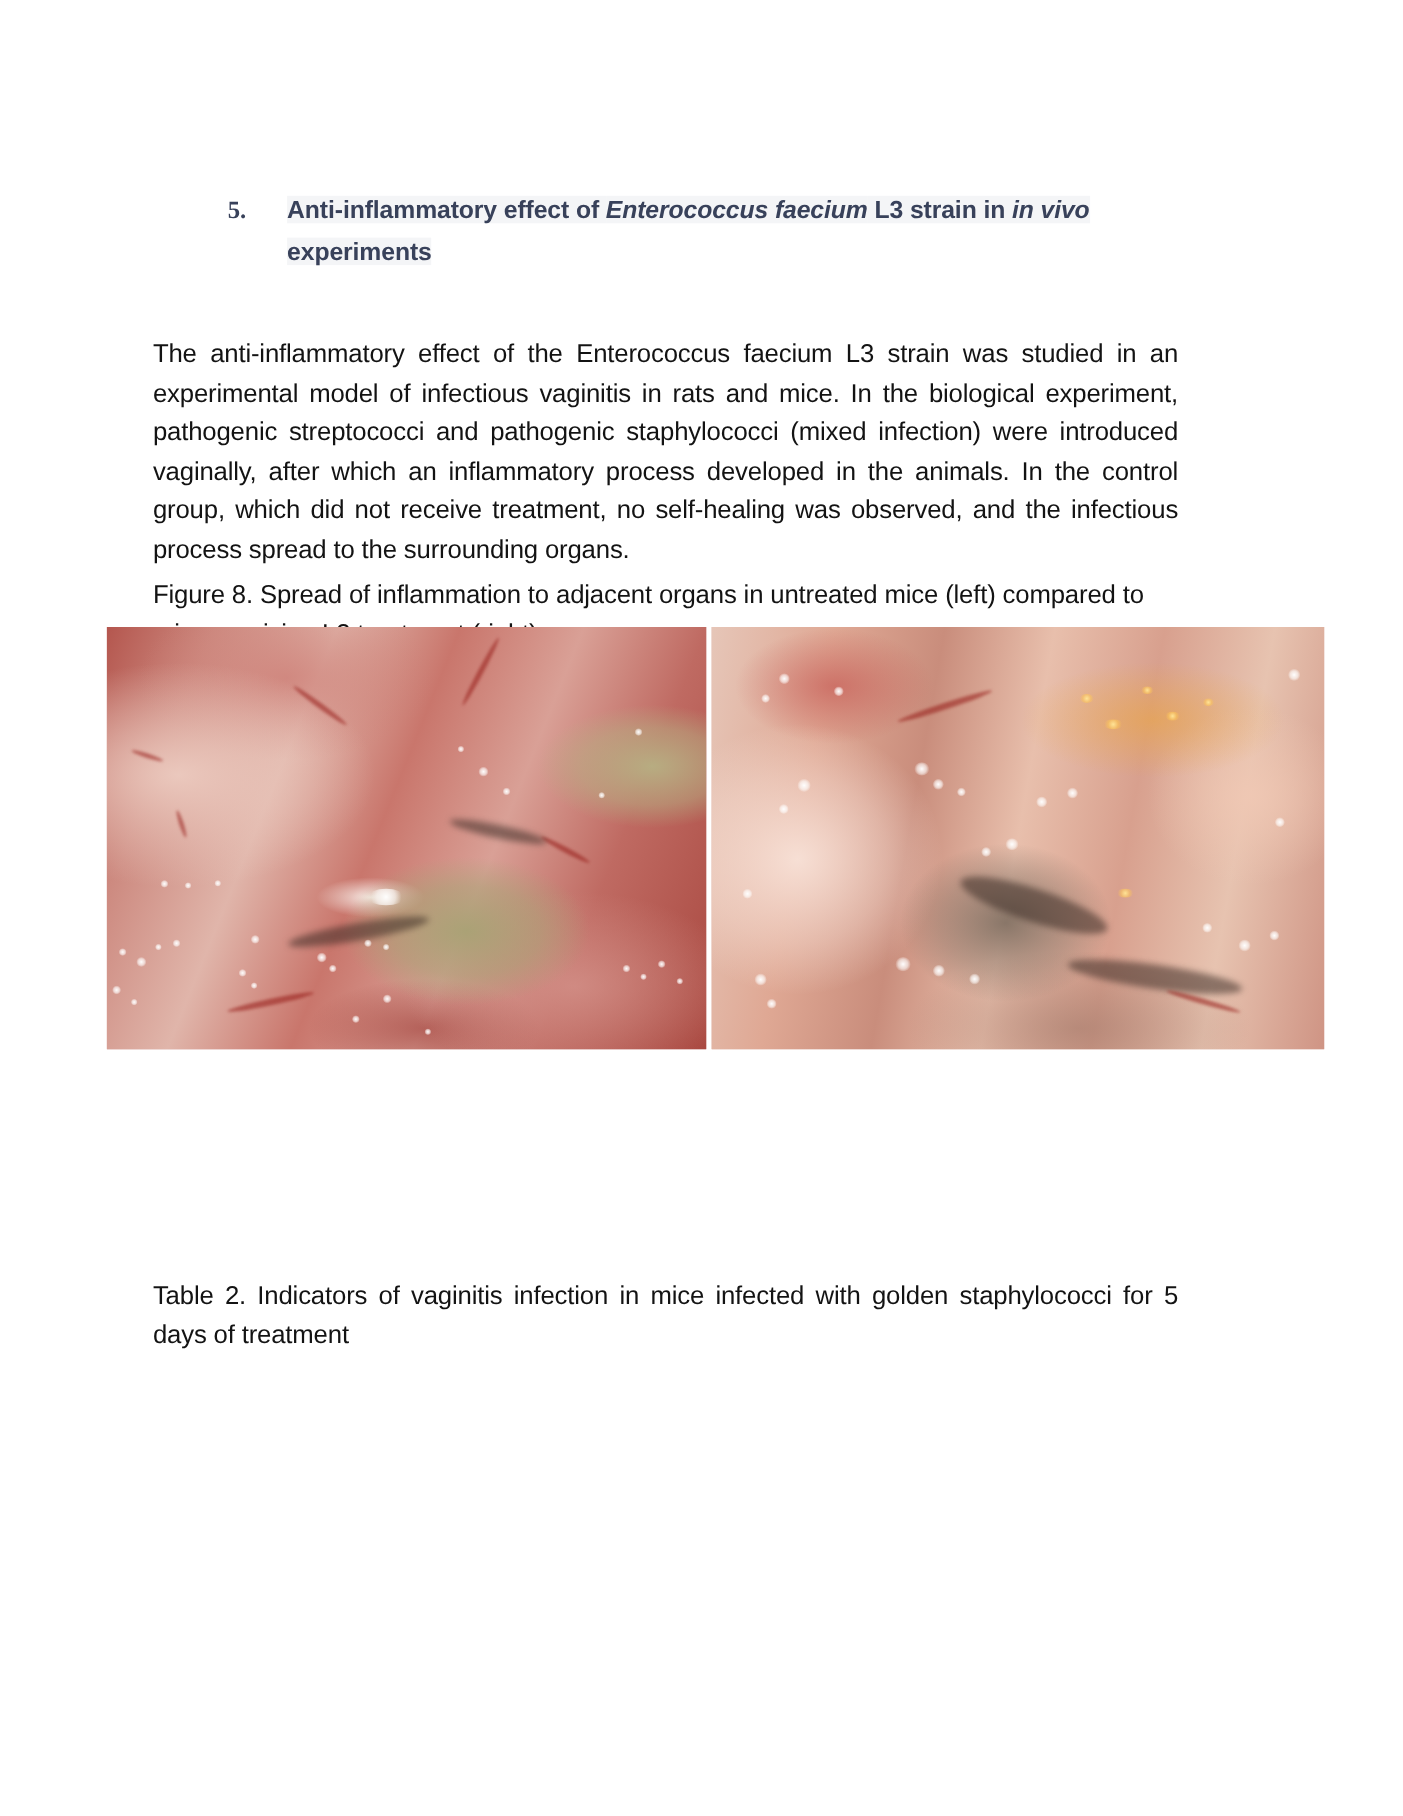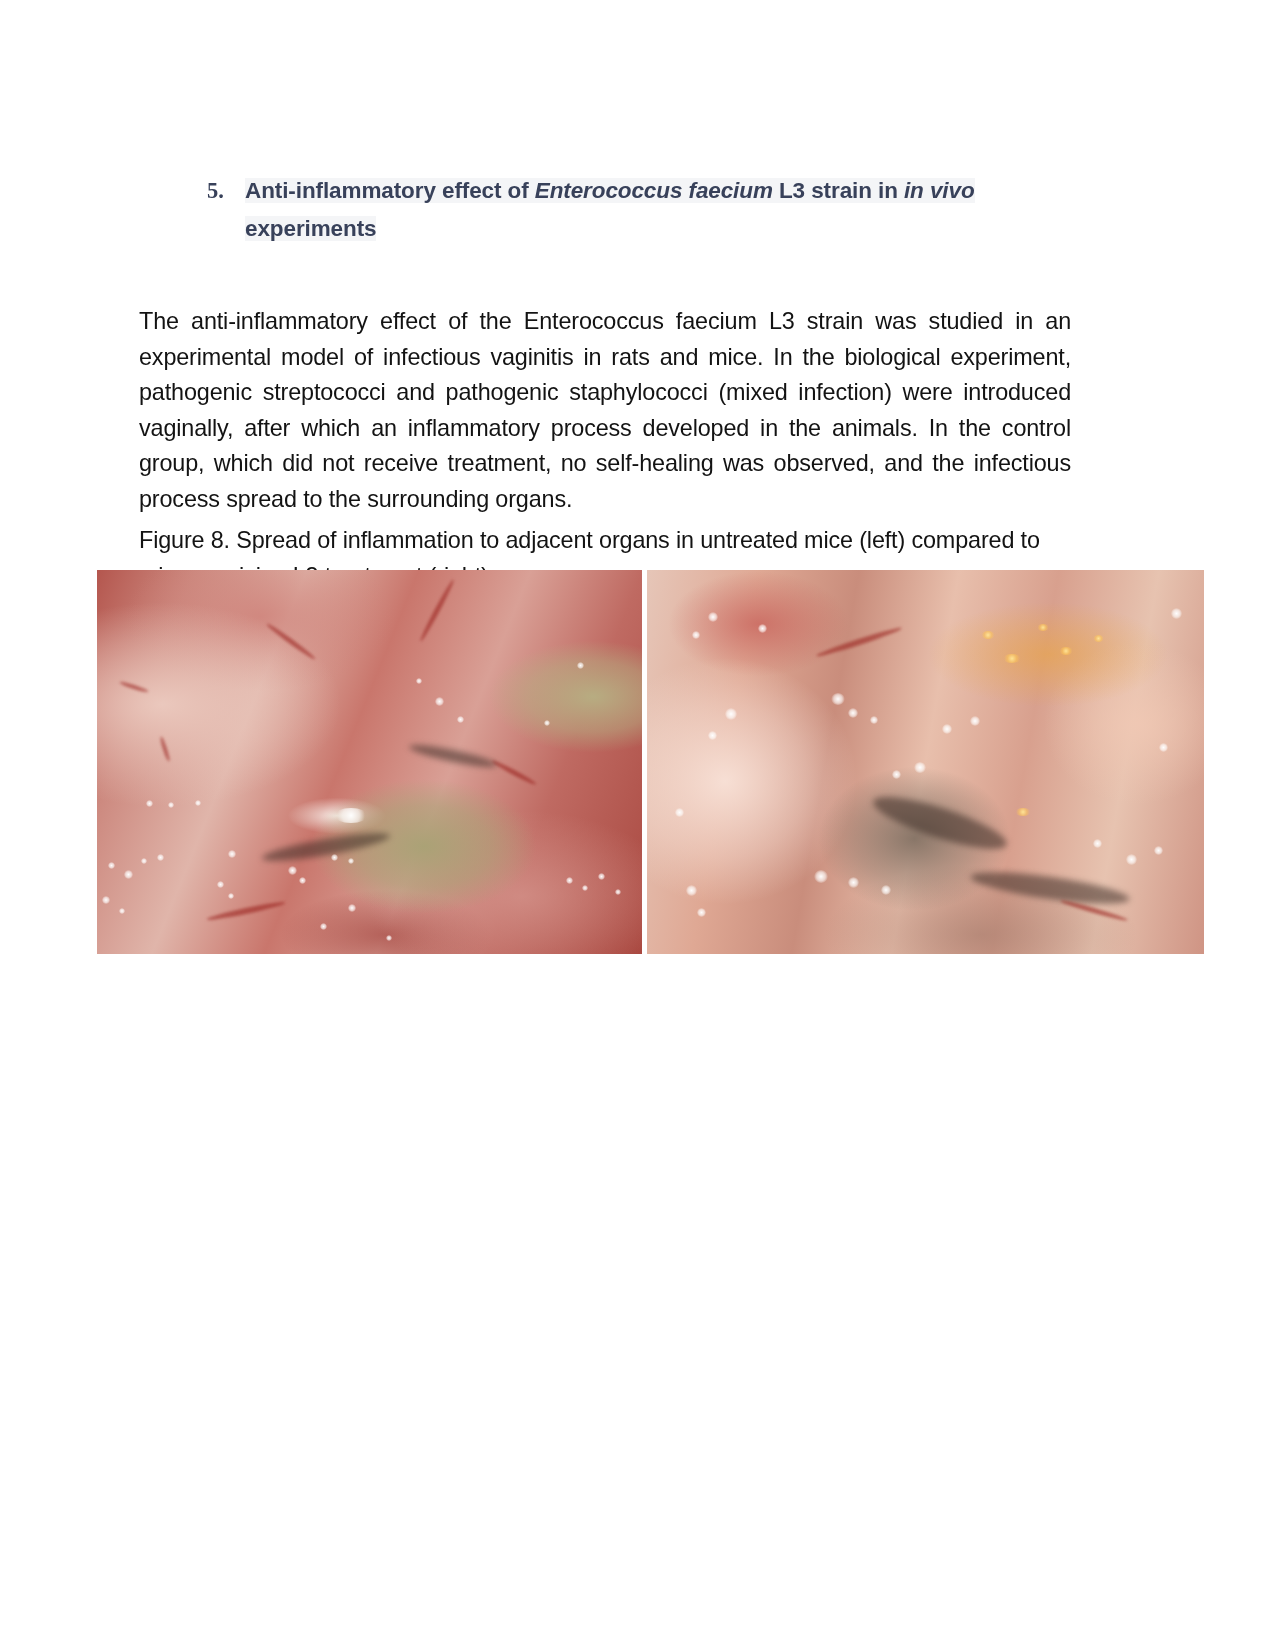--- a/index.html
+++ b/index.html
@@ -41,20 +41,21 @@
     width: 38px;
     flex: none;
   }
   .heading-text {
     font-family: "Liberation Sans", sans-serif;
     font-weight: bold;
     font-size: 22.5px;
     line-height: 38px;
     color: #38415a;
     letter-spacing: -0.1px;
+    margin-left: 16px;
   }
   .heading-text .hl {
     background: #f4f5f7;
     box-decoration-break: clone;
     -webkit-box-decoration-break: clone;
   }
   .heading-text i {
     font-style: italic;
   }
 
@@ -235,14 +236,15 @@
         <div class="spk" style="left:86%; top:74%; width:11px; height:11px;"></div>
         <div class="spk" style="left:91%; top:72%; width:9px; height:9px;"></div>
         <div class="spk" style="left:94%; top:10%; width:11px; height:11px;"></div>
         <div class="spk" style="left:92%; top:45%; width:9px; height:9px;"></div>
       </div>
     </div>
 
   </div>
 
 
+  <p class="para justify" id="table-caption">Table 2. Indicators of vaginitis infection in mice infected with golden staphylococci for 5 days of treatment</p>
 
 </div>
 
 </body></html>

